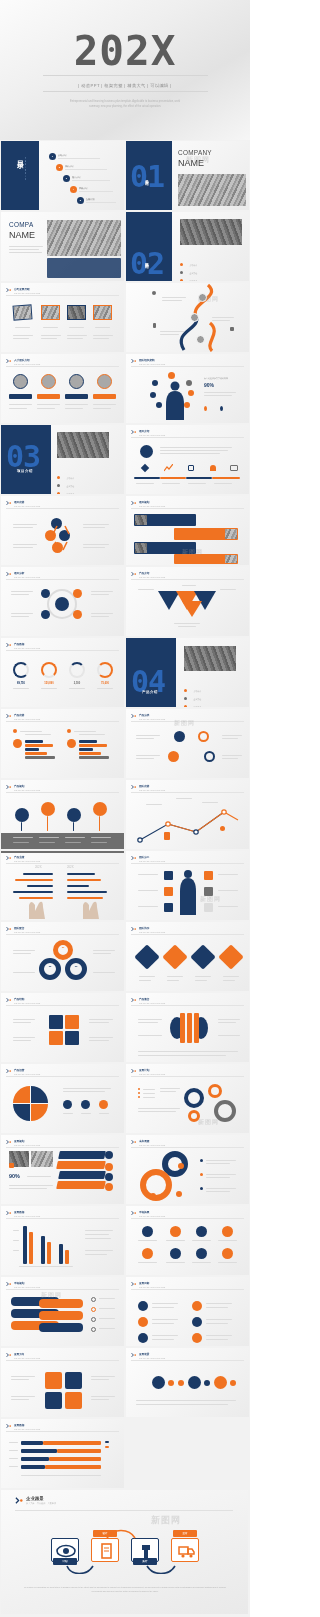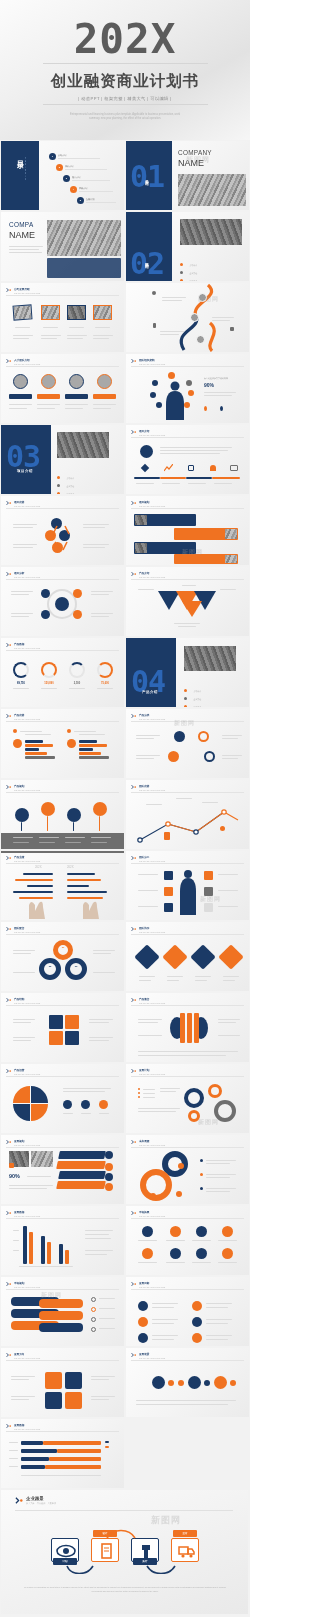--- a/index.html
+++ b/index.html
@@ -96,21 +96,20 @@
   .footnote { position:absolute; font-size:2.1px; color:#b0b0b0; line-height:1.9; text-align:center; }
 </style>
 </head>
 <body>
 
 <div class="sheet">
 
   <div class="title-slide">
     <div class="title-year">202X</div>
     <div class="rule"></div>
-    <div class="title-main">创业融资商业计划书</div>
     <div class="title-sub">| 动态PPT | 框架完整 | 精美大气 | 可以编辑 |</div>
     <div class="rule"></div>
     <div class="title-desc">Entrepreneurial and financing business plan template. Applicable to business presentation, work summary, new year planning, the effect of the actual operation.</div>
   </div>
 
   <div class="grid">
 
     <div class="slide">
       <div class="toc-panel"></div>
       <div class="toc-v">目录</div>

